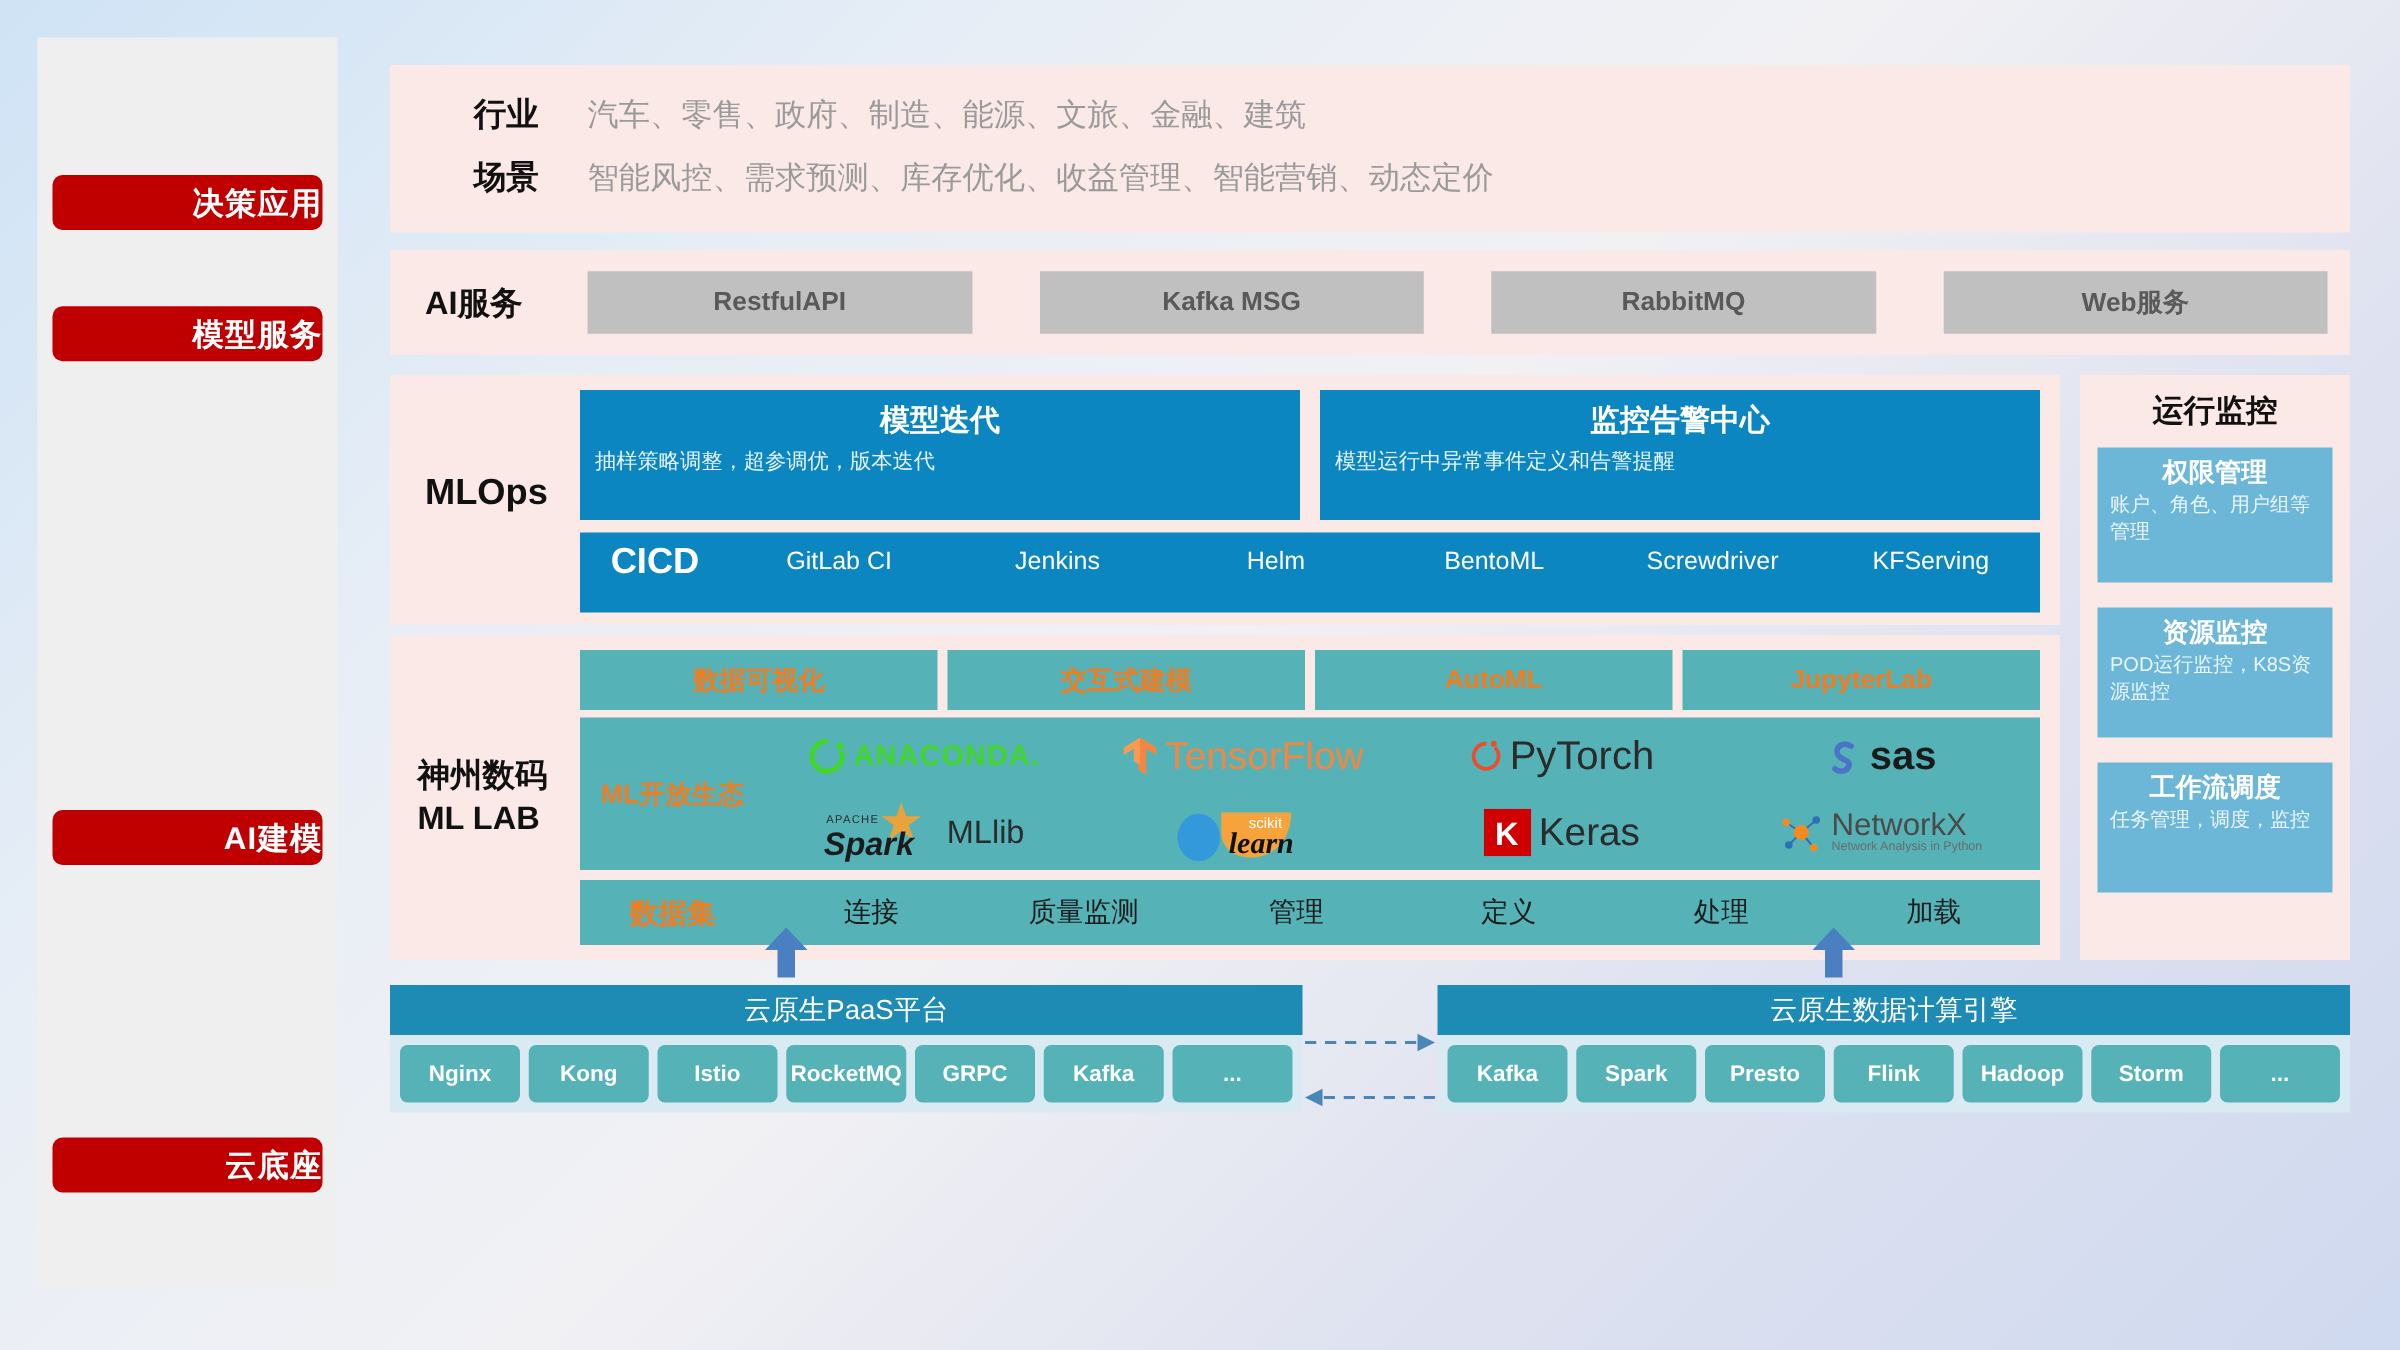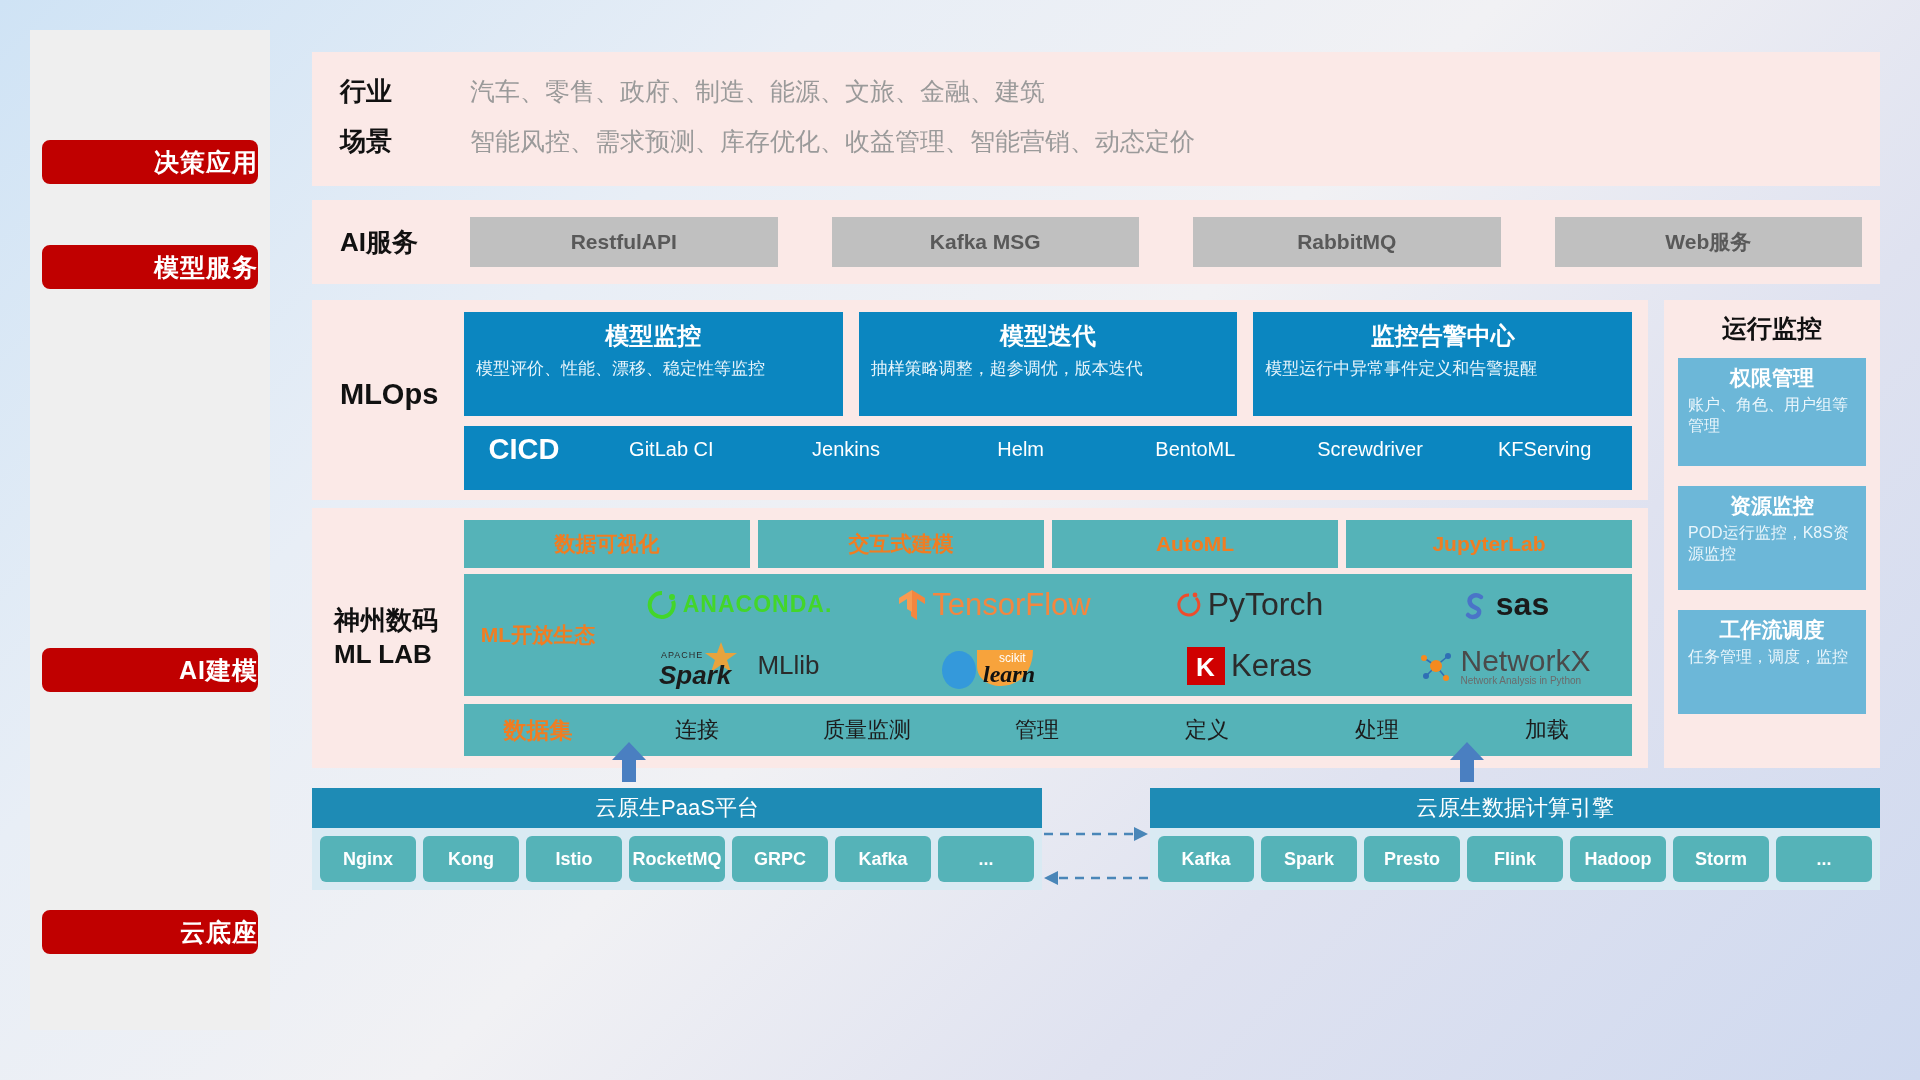--- a/index.html
+++ b/index.html
@@ -22,21 +22,21 @@
     font-size:25px;font-weight:bold;letter-spacing:1px;
   }
 
   
   .main{position:absolute;left:312px;top:52px;width:1568px;}
 
   .band{background:#fbe9e7;position:absolute;}
 
   
   #band-industry{left:0;top:0;width:1568px;height:134px;}
-  .ind-grid{position:absolute;inset:0;padding:14px 0 0 28px;box-sizing:border-box;}
+  .ind-grid{position:absolute;inset:0;padding:14px 0 0 28px;box-sizing:border-box;text-align:center;}
   .ind-line{display:flex;align-items:center;height:50px;}
   .ind-key{width:130px;font-size:26px;font-weight:bold;color:#111;}
   .ind-val{font-size:25px;color:#9a9a9a;}
 
   
   #band-ai{left:0;top:148px;width:1568px;height:84px;}
   .ai-inner{position:absolute;inset:0;display:flex;align-items:center;padding-left:28px;box-sizing:border-box;}
   .ai-title{width:130px;font-size:26px;font-weight:bold;color:#111;}
   .ai-chips{display:flex;flex:1;gap:54px;padding-right:18px;justify-content:center;}
   .ai-chip{
@@ -156,24 +156,20 @@
           <div class="ai-chip">Kafka MSG</div>
           <div class="ai-chip">RabbitMQ</div>
           <div class="ai-chip">Web服务</div>
         </div>
       </div>
     </div>
 
     <div class="band" id="band-mlops">
       <div class="mlops-label">MLOps</div>
       <div class="mlops-cards">
-        <div class="mlops-card">
-          <h4>模型监控</h4>
-          <p>模型评价、性能、漂移、稳定性等监控</p>
-        </div>
         <div class="mlops-card">
           <h4>模型迭代</h4>
           <p>抽样策略调整，超参调优，版本迭代</p>
         </div>
         <div class="mlops-card">
           <h4>监控告警中心</h4>
           <p>模型运行中异常事件定义和告警提醒</p>
         </div>
       </div>
       <div class="cicd">
@@ -269,21 +265,21 @@
                 <line x1="18" y1="18" x2="8" y2="28"></line>
                   <line x1="18" y1="18" x2="28" y2="30"></line>
               </g>
               <circle cx="18" cy="18" r="6" fill="#f58a1f"></circle>
               <circle cx="6" cy="10" r="3" fill="#f58a1f"></circle>
               <circle cx="30" cy="8" r="3" fill="#2f6fb5"></circle>
               <circle cx="8" cy="28" r="3" fill="#2f6fb5"></circle>
               <circle cx="28" cy="30" r="3" fill="#f58a1f"></circle>
             </svg>
             <span style="display:flex;flex-direction:column;line-height:1;">
-              <span class="logo-txt" style="color:#4a4a4a;font-size:30px;">NetworkX</span>
+              <span class="logo-txt" style="color:#4a4a4a;font-size:25px;">NetworkX</span>
               <span style="font-size:10px;color:#6b6b6b;">Network Analysis in Python</span>
             </span>
           </div>
 
         </div>
       </div>
 
       <div class="ds">
         <div class="ds-title">数据集</div>
         <div class="ds-item">连接</div>

